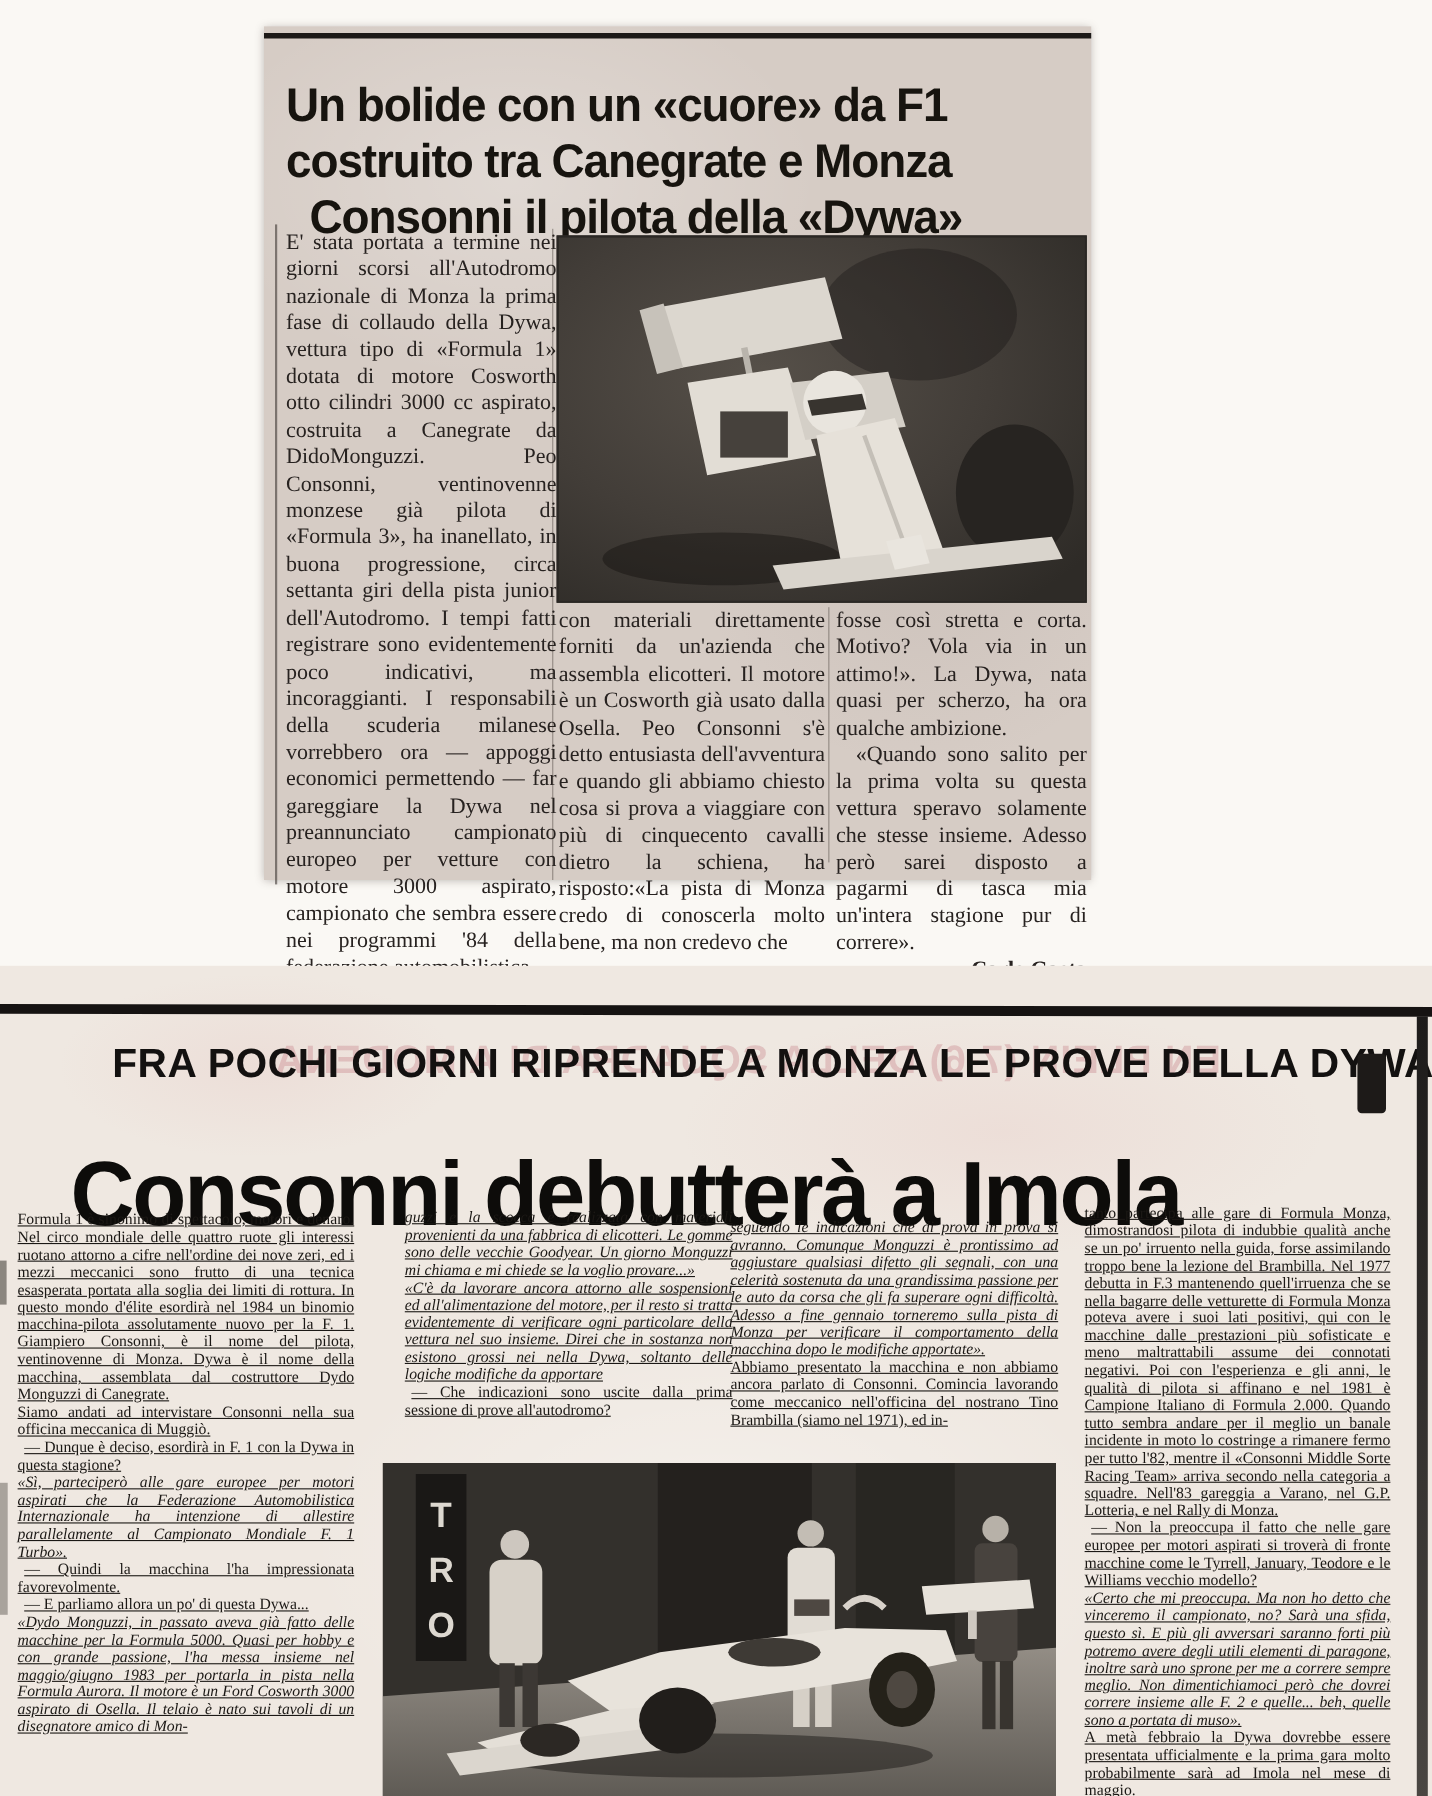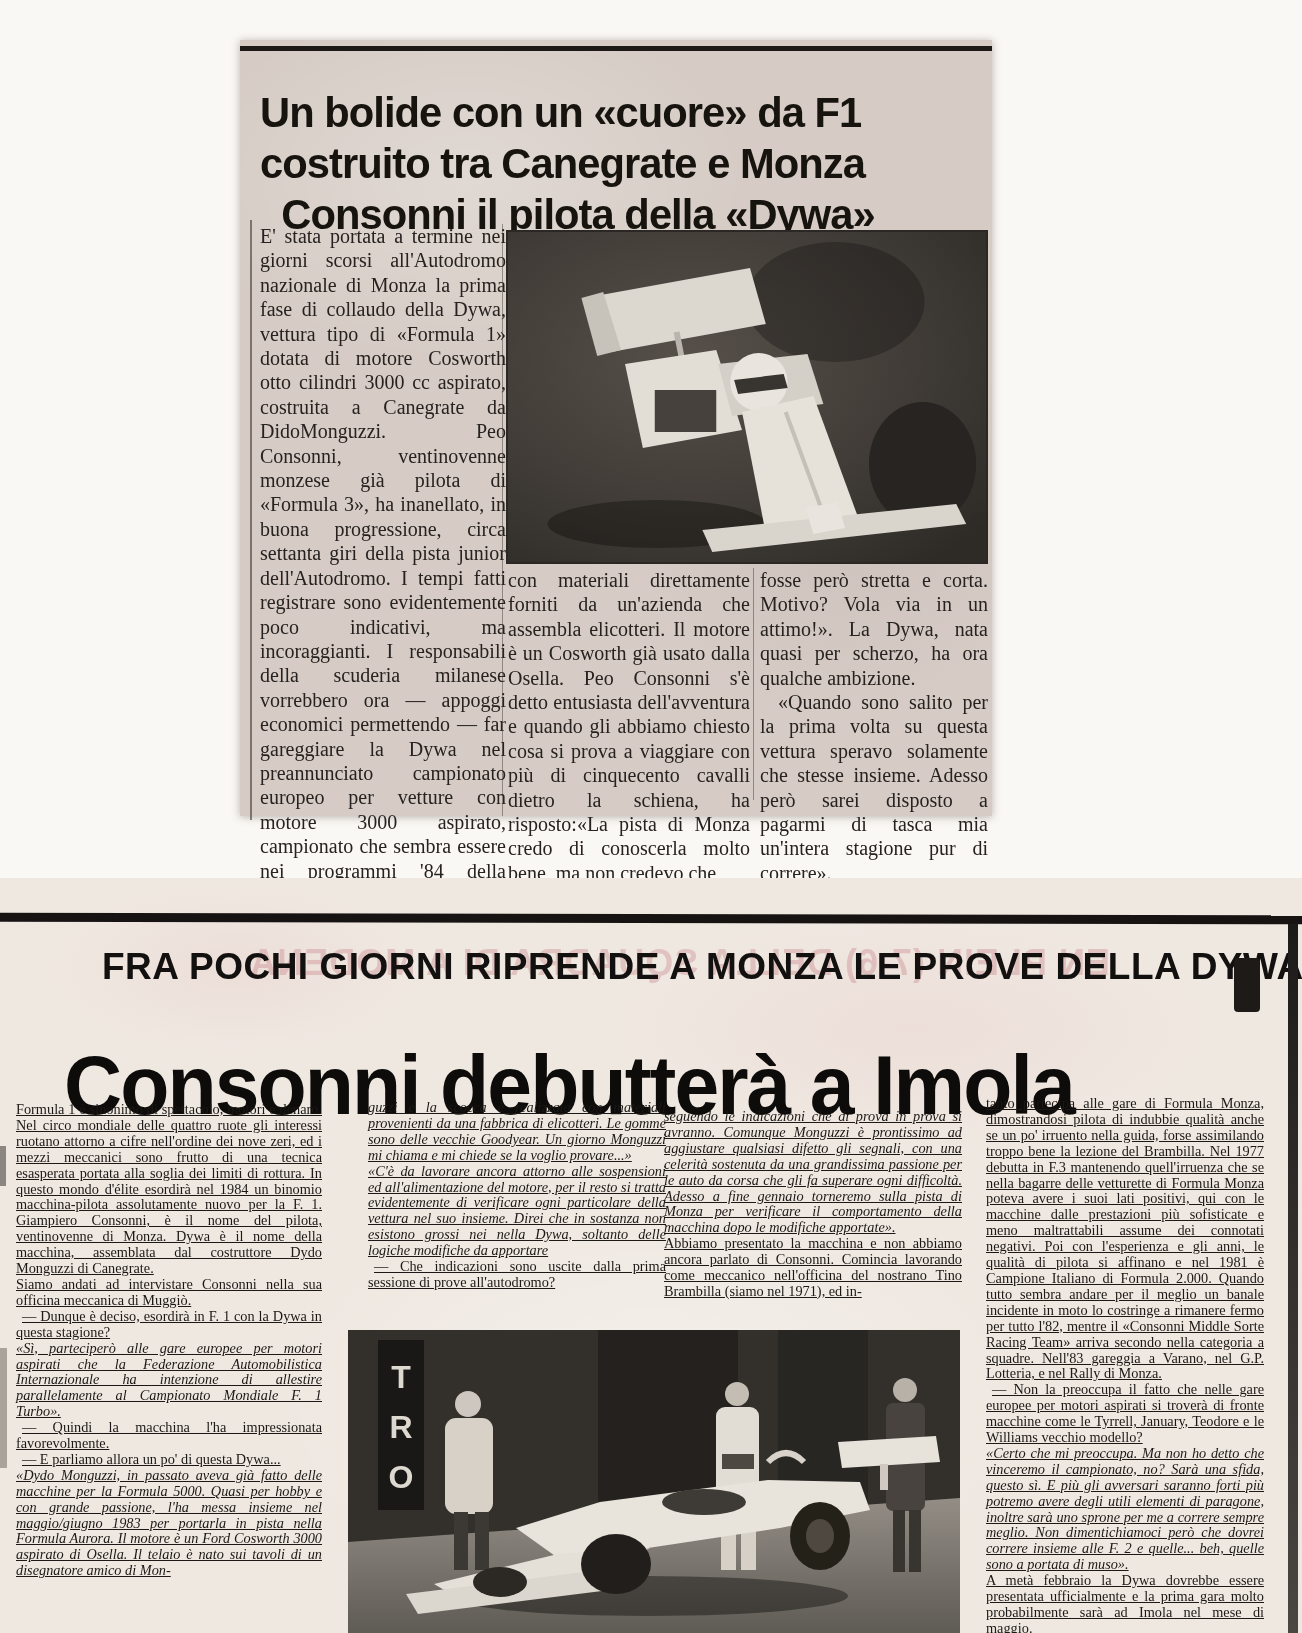--- a/index.html
+++ b/index.html
@@ -3,21 +3,21 @@
 <meta charset="utf-8">
 <style>
   html,body{margin:0;padding:0;}
   body{
     width:1302px;height:1633px;position:relative;overflow:hidden;
     background:#faf8f4;
     font-family:"Liberation Serif",serif;
   }
   
   .clip1{
-    position:absolute;left:240px;top:40px;width:752px;height:776px;
+    position:absolute;left:240px;top:24px;width:752px;height:776px;
     background:
       radial-gradient(ellipse 400px 260px at 30% 18%, rgba(255,255,255,.25), rgba(255,255,255,0) 70%),
       radial-gradient(ellipse 300px 300px at 80% 60%, rgba(120,105,100,.10), rgba(0,0,0,0) 70%),
       #d6ccc5;
     box-shadow:0 1px 8px rgba(60,50,45,.35);
     text-decoration:underline;
   }
   .clip1 .topline{position:absolute;left:0;top:6px;width:100%;height:5px;background:#1c1917;}
   .clip1 .leftline{position:absolute;left:10px;top:180px;width:2px;height:600px;background:rgba(50,42,38,.55);}
   .hl1{
@@ -144,21 +144,21 @@
       <polygon points="300,276 332,270 340,296 308,302" fill="#e9e5de"></polygon>
     </svg>
   </div>
 
   <div class="a1col c1b">
       <p class="para nf">con materiali direttamente forniti da un'azienda che assembla elicotteri. Il motore è un Cosworth già usato dalla Osella. Peo Consonni s'è detto entusiasta dell'avventura e quando gli abbiamo chiesto cosa si prova a viaggiare con più di cinquecento cavalli dietro la schiena, ha risposto:«La pista di Monza credo di conoscerla molto bene, ma non credevo che</p>
     </div>
 
   <div class="a1col c1c">
     <div>
-        <p class="para nf">fosse però stretta e corta. Motivo? Vola via in un attimo!». La Dywa, nata quasi per scherzo, ha ora qualche ambizione.</p>
+        <p class="para nf">fosse così stretta e corta. Motivo? Vola via in un attimo!». La Dywa, nata quasi per scherzo, ha ora qualche ambizione.</p>
         <p class="para">«Quando sono salito per la prima volta su questa vettura speravo solamente che stesse insieme. Adesso però sarei disposto a pagarmi di tasca mia un'intera stagione pur di correre».</p>
       </div>
     <p class="para byline1">Carlo Gaeta</p>
   </div>
 </div>
 
 <div class="clip2">
   <div class="topbar"></div>
   <div class="ghost">EN PLEIN (7-6) DELLA SQUADRA DI A MODENA</div>
 

